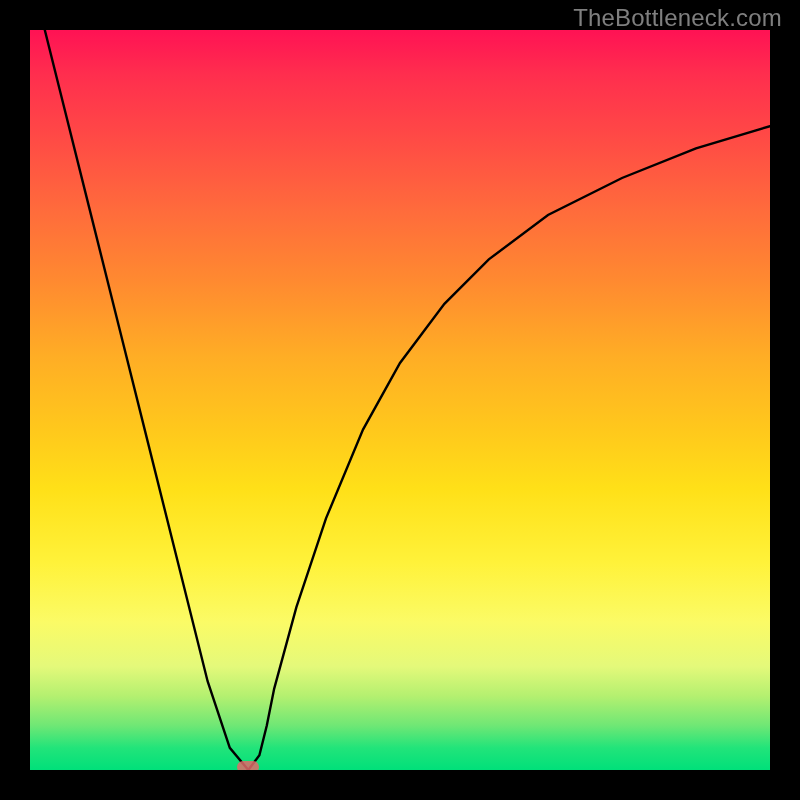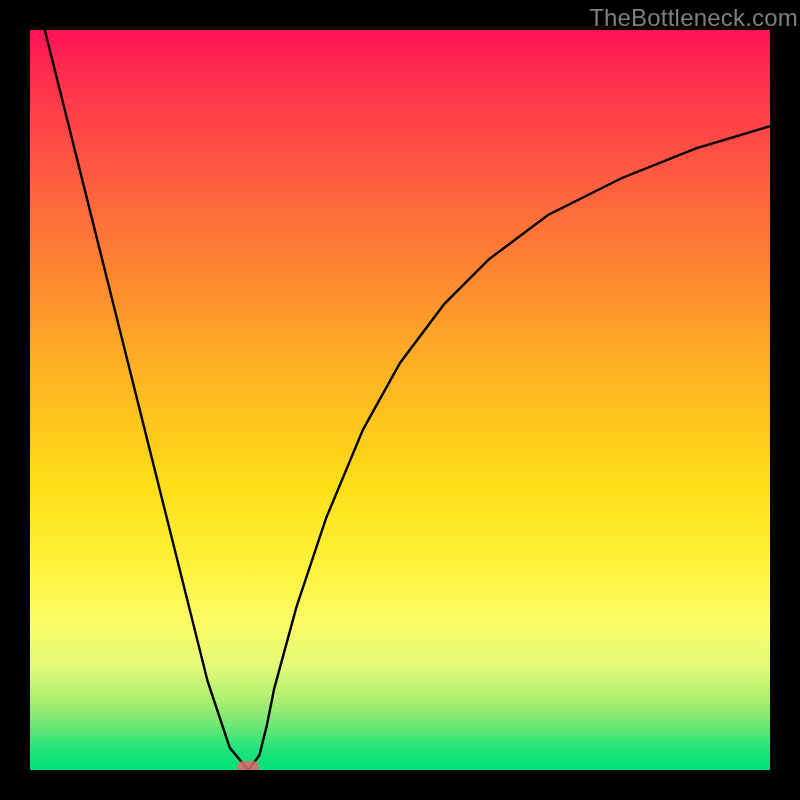--- a/index.html
+++ b/index.html
@@ -13,21 +13,21 @@
   }
   .frame {
     position: relative;
     width: 800px;
     height: 800px;
     background: #000;
   }
   .watermark {
     position: absolute;
     top: 4px;
-    right: 2px;
+    right: 18px;
     color: #7f7f7f;
     font-size: 24px;
     font-weight: 500;
     letter-spacing: 0.2px;
     user-select: none;
   }
   .plot-area {
     position: absolute;
     left: 30px;
     top: 30px;

